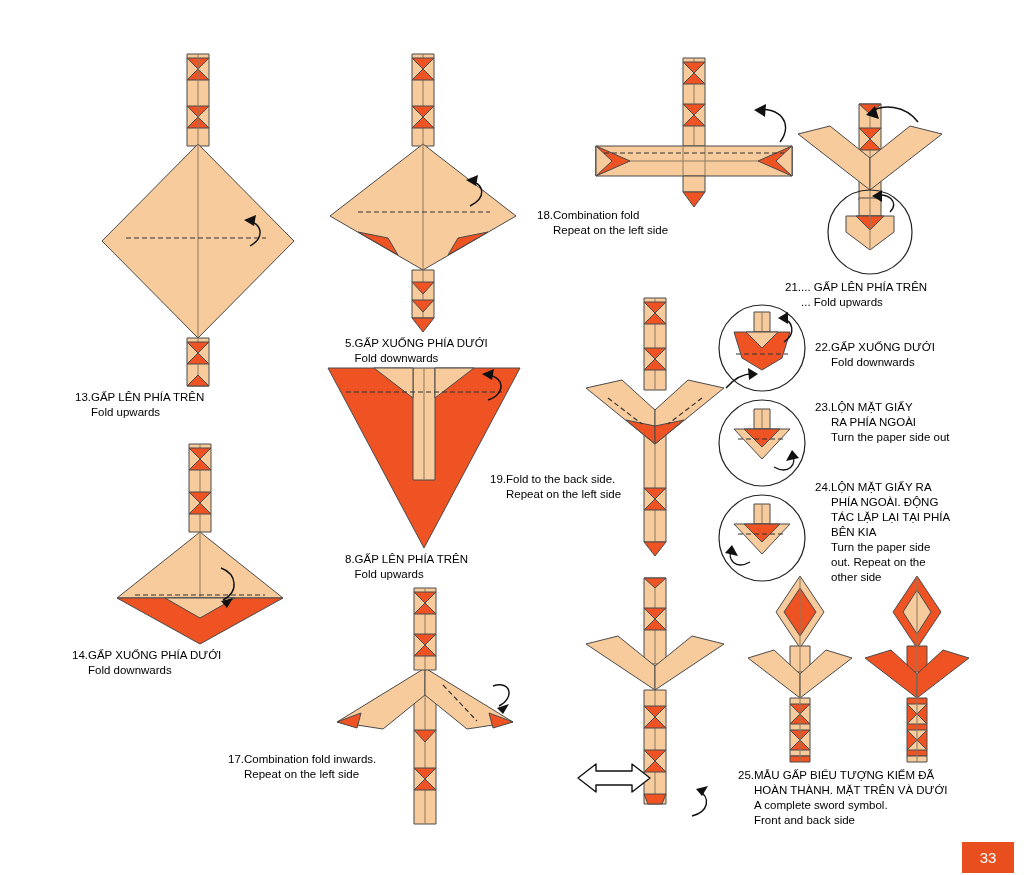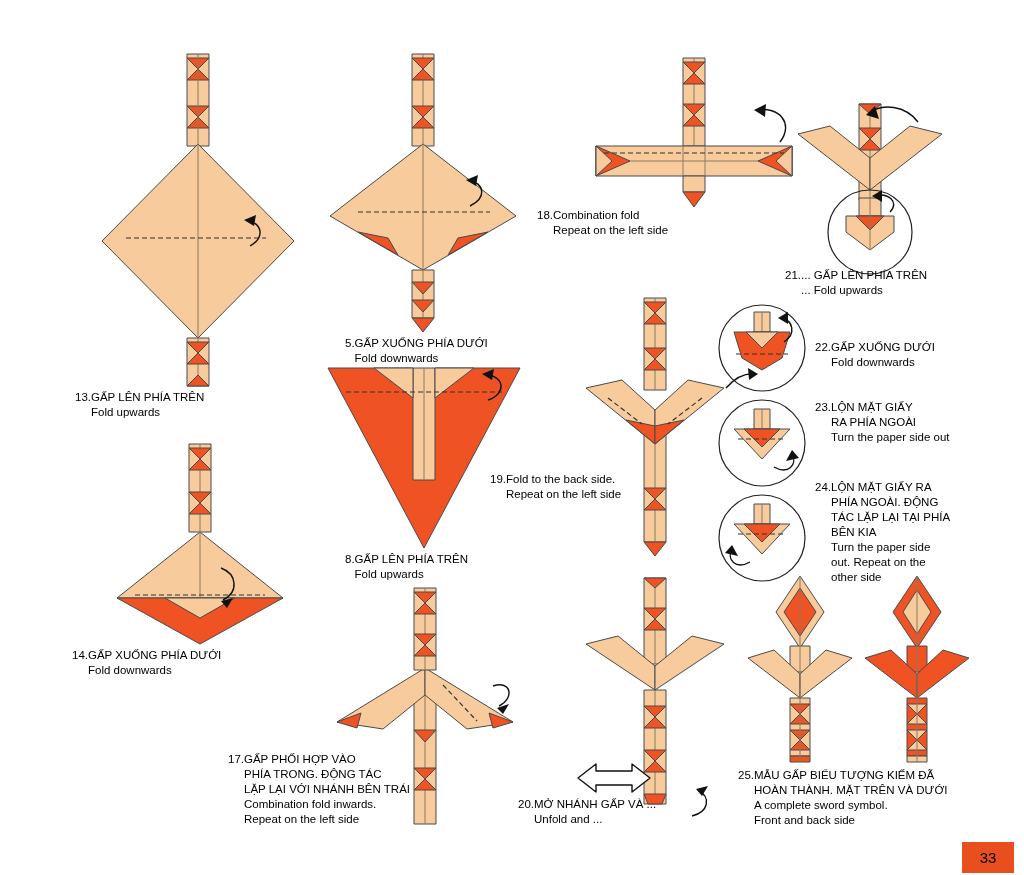--- a/index.html
+++ b/index.html
@@ -6,21 +6,21 @@
   .page{
     position:relative;width:1024px;height:875px;background:#ffffff;overflow:hidden;
     font-family:"Liberation Sans", sans-serif;color:#111;
   }
   .diagram{position:absolute;}
   .caption{position:absolute;display:flex;font-size:11.5px;line-height:15px;color:#000;}
   .caption .num{flex:0 0 auto;}
   .caption .vi,.caption .en{white-space:pre-line;}
   .pagenum{
     position:absolute;left:962px;top:842px;width:52px;height:31px;background:#E94E1E;
-    display:flex;align-items:center;justify-content:center;font-size:15px;color:#000000;
+    display:flex;align-items:center;justify-content:center;font-size:15px;color:#ffffff;
   }
   
   .tan{fill:#F7CB9C;stroke:#4a4a4a;stroke-width:1;stroke-linejoin:round;}
   .org{fill:#EF5223;stroke:#4a4a4a;stroke-width:1;stroke-linejoin:round;}
   .seam{stroke:#8c7b63;stroke-width:1;fill:none;}
   .dash{stroke:#333;stroke-width:1.2;fill:none;stroke-dasharray:5 3;}
   .arr{stroke:#111;stroke-width:1.4;fill:none;}
   .arrh{fill:#111;stroke:none;}
   .hollow{fill:#ffffff;stroke:#111;stroke-width:1.4;stroke-linejoin:round;}
   .mag{fill:none;stroke:#222;stroke-width:1.2;}
@@ -327,23 +327,20 @@
     <span class="num">8.</span>
     <div class="txt">
         <div class="vi">GẤP LÊN PHÍA TRÊN</div>
     <div class="en">Fold upwards</div>
       </div>
   </div>
 
   <div class="caption" style="left:228px;top:752px">
     <span class="num">17.</span>
     <div class="txt">
-        <div class="vi">GẤP PHỐI HỢP VÀO
-PHÍA TRONG. ĐỘNG TÁC
-LẶP LẠI VỚI NHÁNH BÊN TRÁI</div>
     <div class="en">Combination fold inwards.
 Repeat on the left side</div>
       </div>
   </div>
 
   <div class="caption" style="left:537px;top:208px">
     <span class="num">18.</span>
     <div class="txt">
     <div class="en">Combination fold
 Repeat on the left side</div>
@@ -351,29 +348,22 @@
   </div>
 
   <div class="caption" style="left:490px;top:472px">
     <span class="num">19.</span>
     <div class="txt">
     <div class="en">Fold to the back side.
 Repeat on the left side</div>
       </div>
   </div>
 
-  <div class="caption" style="left:518px;top:797px">
-    <span class="num">20.</span>
-    <div class="txt">
-        <div class="vi">MỞ NHÁNH GẤP VÀ ...</div>
-    <div class="en">Unfold and ...</div>
-      </div>
-  </div>
-
-  <div class="caption" style="left:785px;top:268px">
+
+  <div class="caption" style="left:785px;top:280px">
     <span class="num">21.</span>
     <div class="txt">
         <div class="vi">... GẤP LÊN PHÍA TRÊN</div>
     <div class="en">... Fold upwards</div>
       </div>
   </div>
 
   <div class="caption" style="left:815px;top:340px">
     <span class="num">22.</span>
     <div class="txt">

